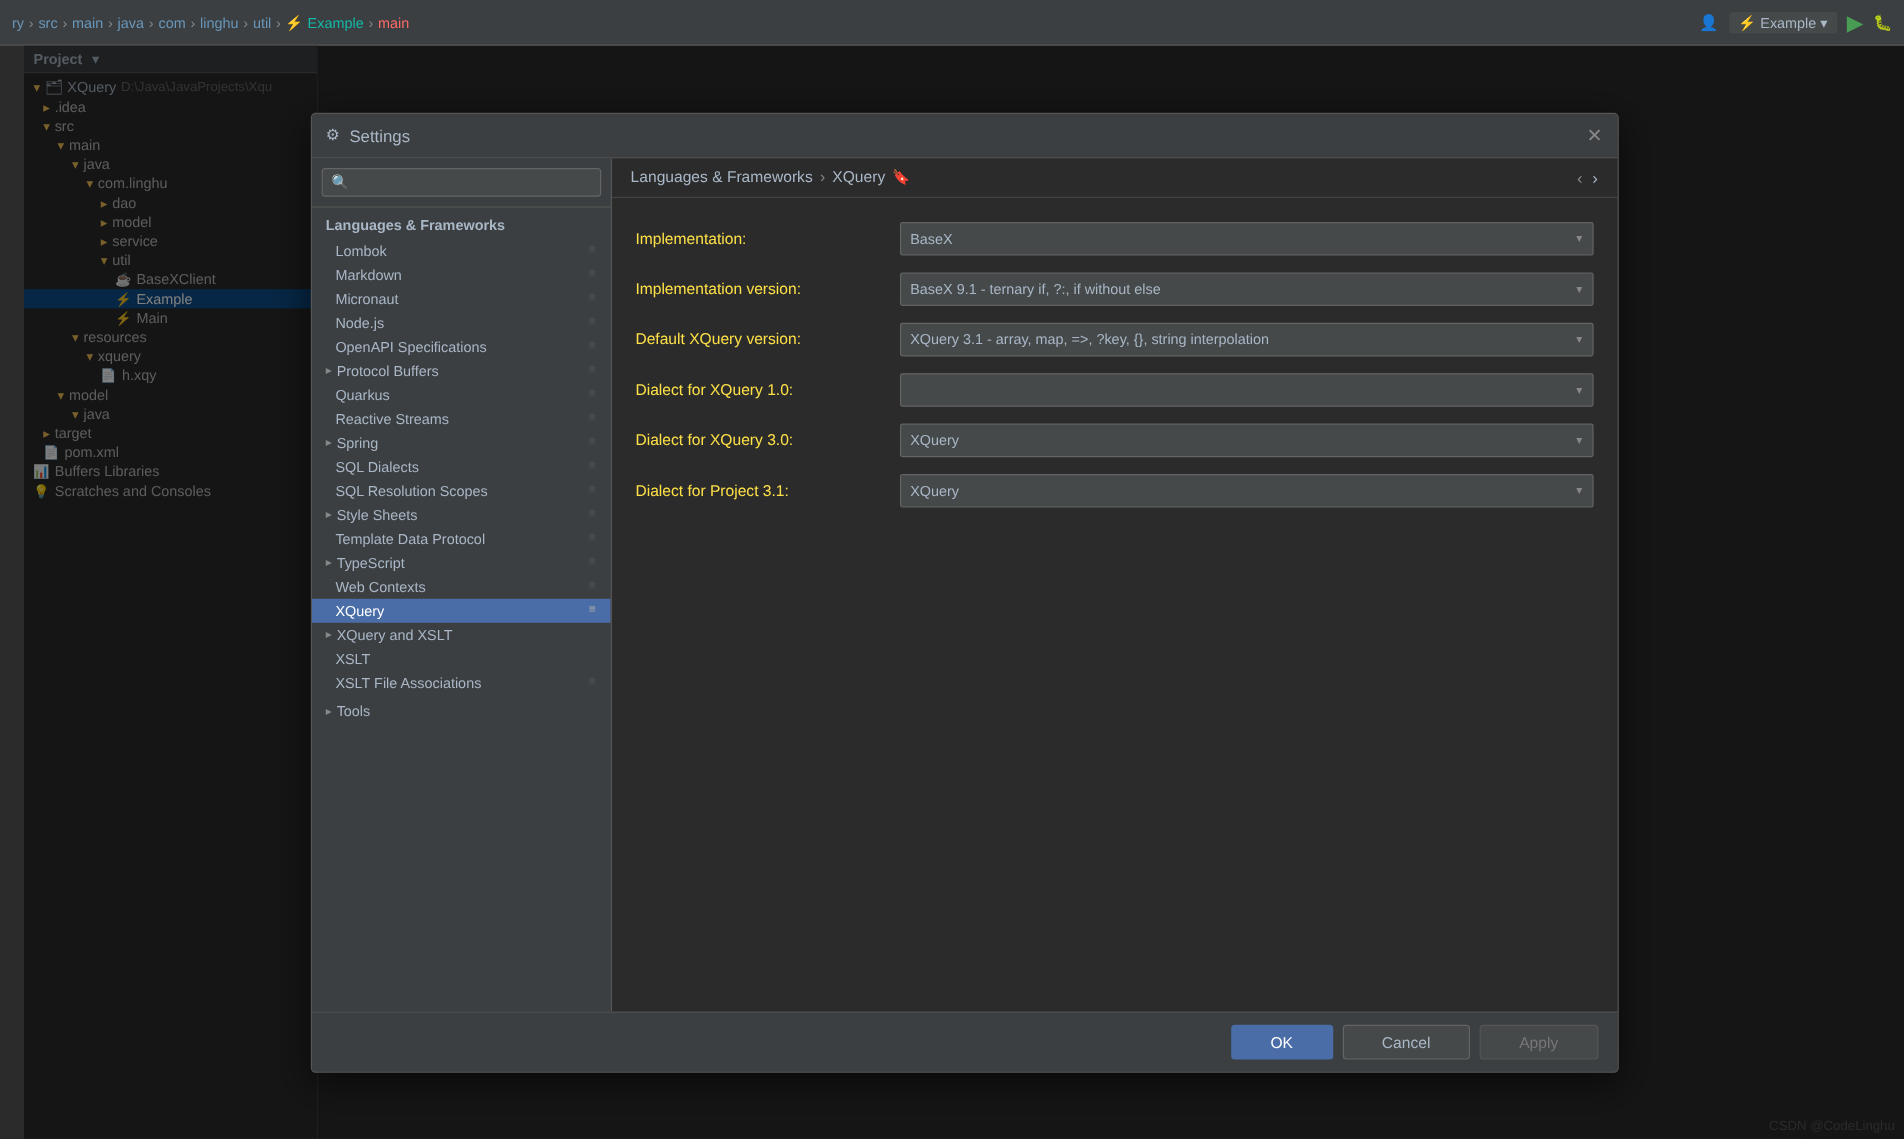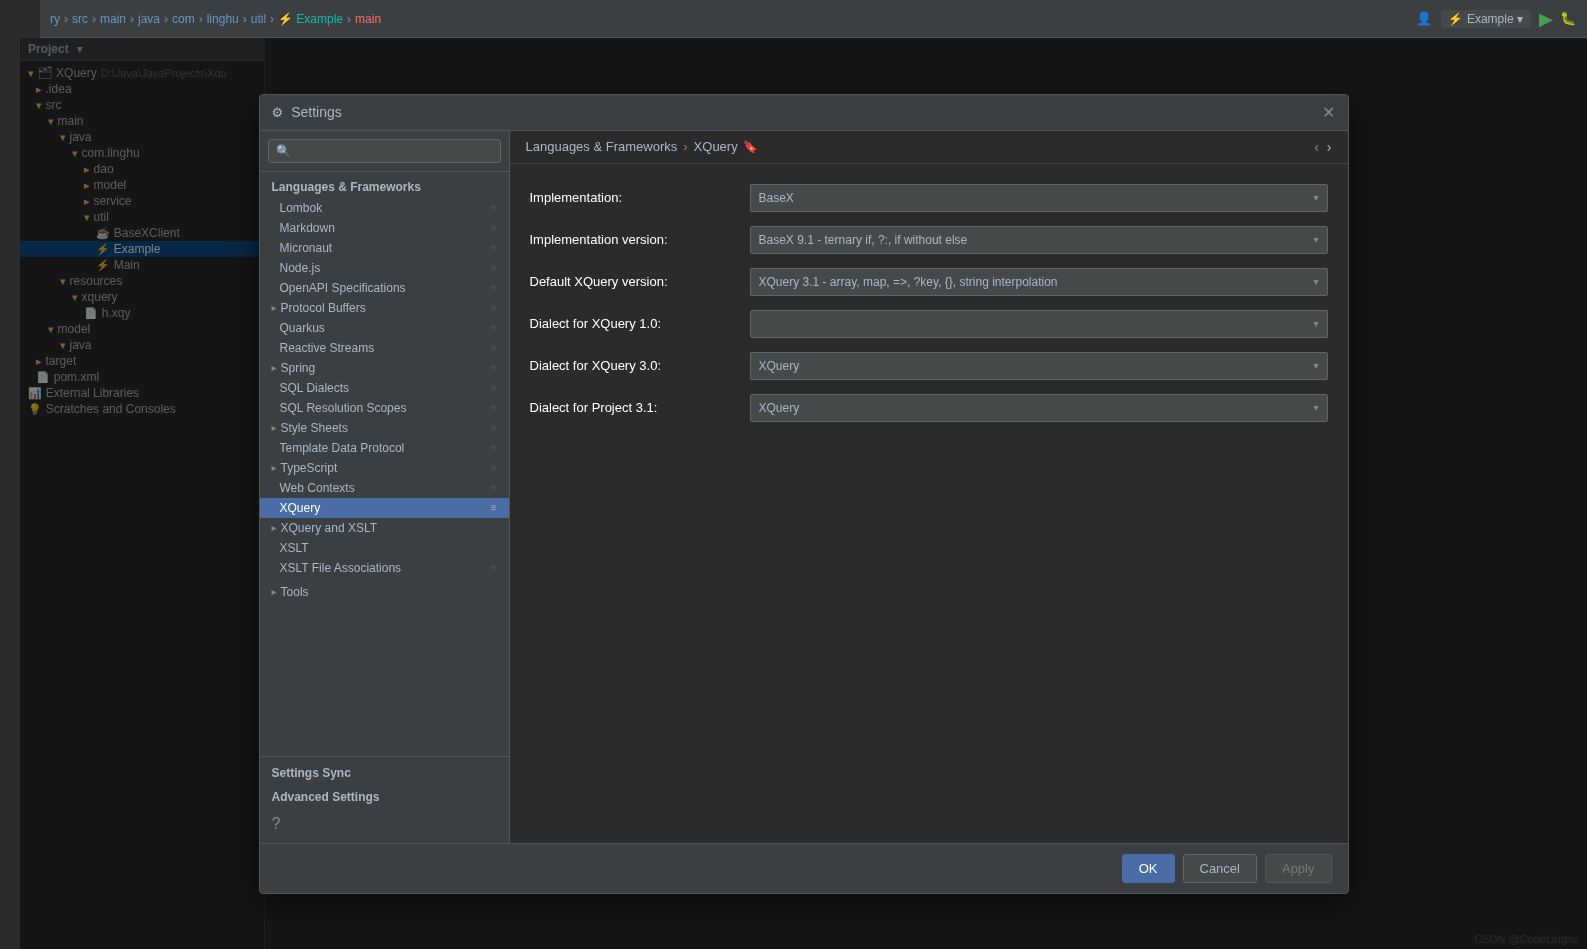--- a/index.html
+++ b/index.html
@@ -14,21 +14,20 @@
     }
 
     
     .top-bar {
       background: #3c3f41;
       height: 38px;
       display: flex;
       align-items: center;
       padding: 0 10px;
       border-bottom: 1px solid #555;
-      margin-left: 40px;
     }
     .breadcrumb {
       display: flex;
       align-items: center;
       gap: 4px;
       font-size: 12px;
       color: #a9b7c6;
     }
     .breadcrumb span { color: #6897bb; cursor: pointer; }
     .breadcrumb span.active { color: #ff6b68; }
@@ -243,21 +242,21 @@
       padding: 20px 20px;
       overflow-y: auto;
     }
     .form-row {
       display: flex;
       align-items: center;
       margin-bottom: 14px;
     }
     .form-label {
       width: 220px;
-      color: #ffffff;
+      color: #fde047;
       font-size: 13px;
       flex-shrink: 0;
     }
     .form-control {
       flex: 1;
       display: flex;
       align-items: center;
     }
     .select-box {
       flex: 1;
@@ -280,21 +279,21 @@
       display: flex;
       align-items: center;
       justify-content: flex-end;
       gap: 8px;
       padding: 10px 16px;
       background: #3c3f41;
       border-top: 1px solid #555;
       border-radius: 0 0 4px 4px;
     }
     .btn {
-      padding: 6px 16px;
+      padding: 6px 32px;
       border-radius: 3px;
       font-size: 13px;
       cursor: pointer;
       border: 1px solid transparent;
     }
     .btn-ok {
       background: #4a6da7;
       color: #fff;
       border-color: #4a6da7;
     }
@@ -460,21 +459,21 @@
         <span>target</span>
       </div>
       <div class="tree-item">
         <span class="indent" style="width:12px;"></span>
         <span class="icon" style="color:#e8754a;">📄</span>
         <span>pom.xml</span>
       </div>
       <div class="tree-item">
         <span class="indent" style="width:4px;"></span>
         <span class="icon" style="color:#888;">📊</span>
-        <span>External Libraries</span>
+        <span>Buffers Libraries</span>
       </div>
       <div class="tree-item">
         <span class="indent" style="width:4px;"></span>
         <span class="icon" style="color:#888;">💡</span>
         <span>Scratches and Consoles</span>
       </div>
     </div>
   </div>
 
   <div class="dialog-overlay">
@@ -571,25 +570,20 @@
               <span>XSLT</span>
             </div>
             <div class="nav-item">
               <span>XSLT File Associations</span>
               <span class="settings-icon">≡</span>
             </div>
             <div class="nav-item has-arrow" style="margin-top:4px;">
               <span class="expand-arrow">▸</span>
               <span>Tools</span>
             </div>
-          </div>
-          <div class="nav-bottom">
-            <div class="nav-bottom-item">Settings Sync</div>
-            <div class="nav-bottom-item">Advanced Settings</div>
-            <div class="nav-help">?</div>
           </div>
         </div>
 
         <div class="settings-content">
           <div class="settings-breadcrumb">
             <span class="bc-link">Languages &amp; Frameworks</span>
             <span class="bc-arrow">›</span>
             <span class="bc-current">XQuery</span>
             <span style="color:#888;margin-left:6px;font-size:12px;">🔖</span>
             <div class="settings-nav-arrows">

